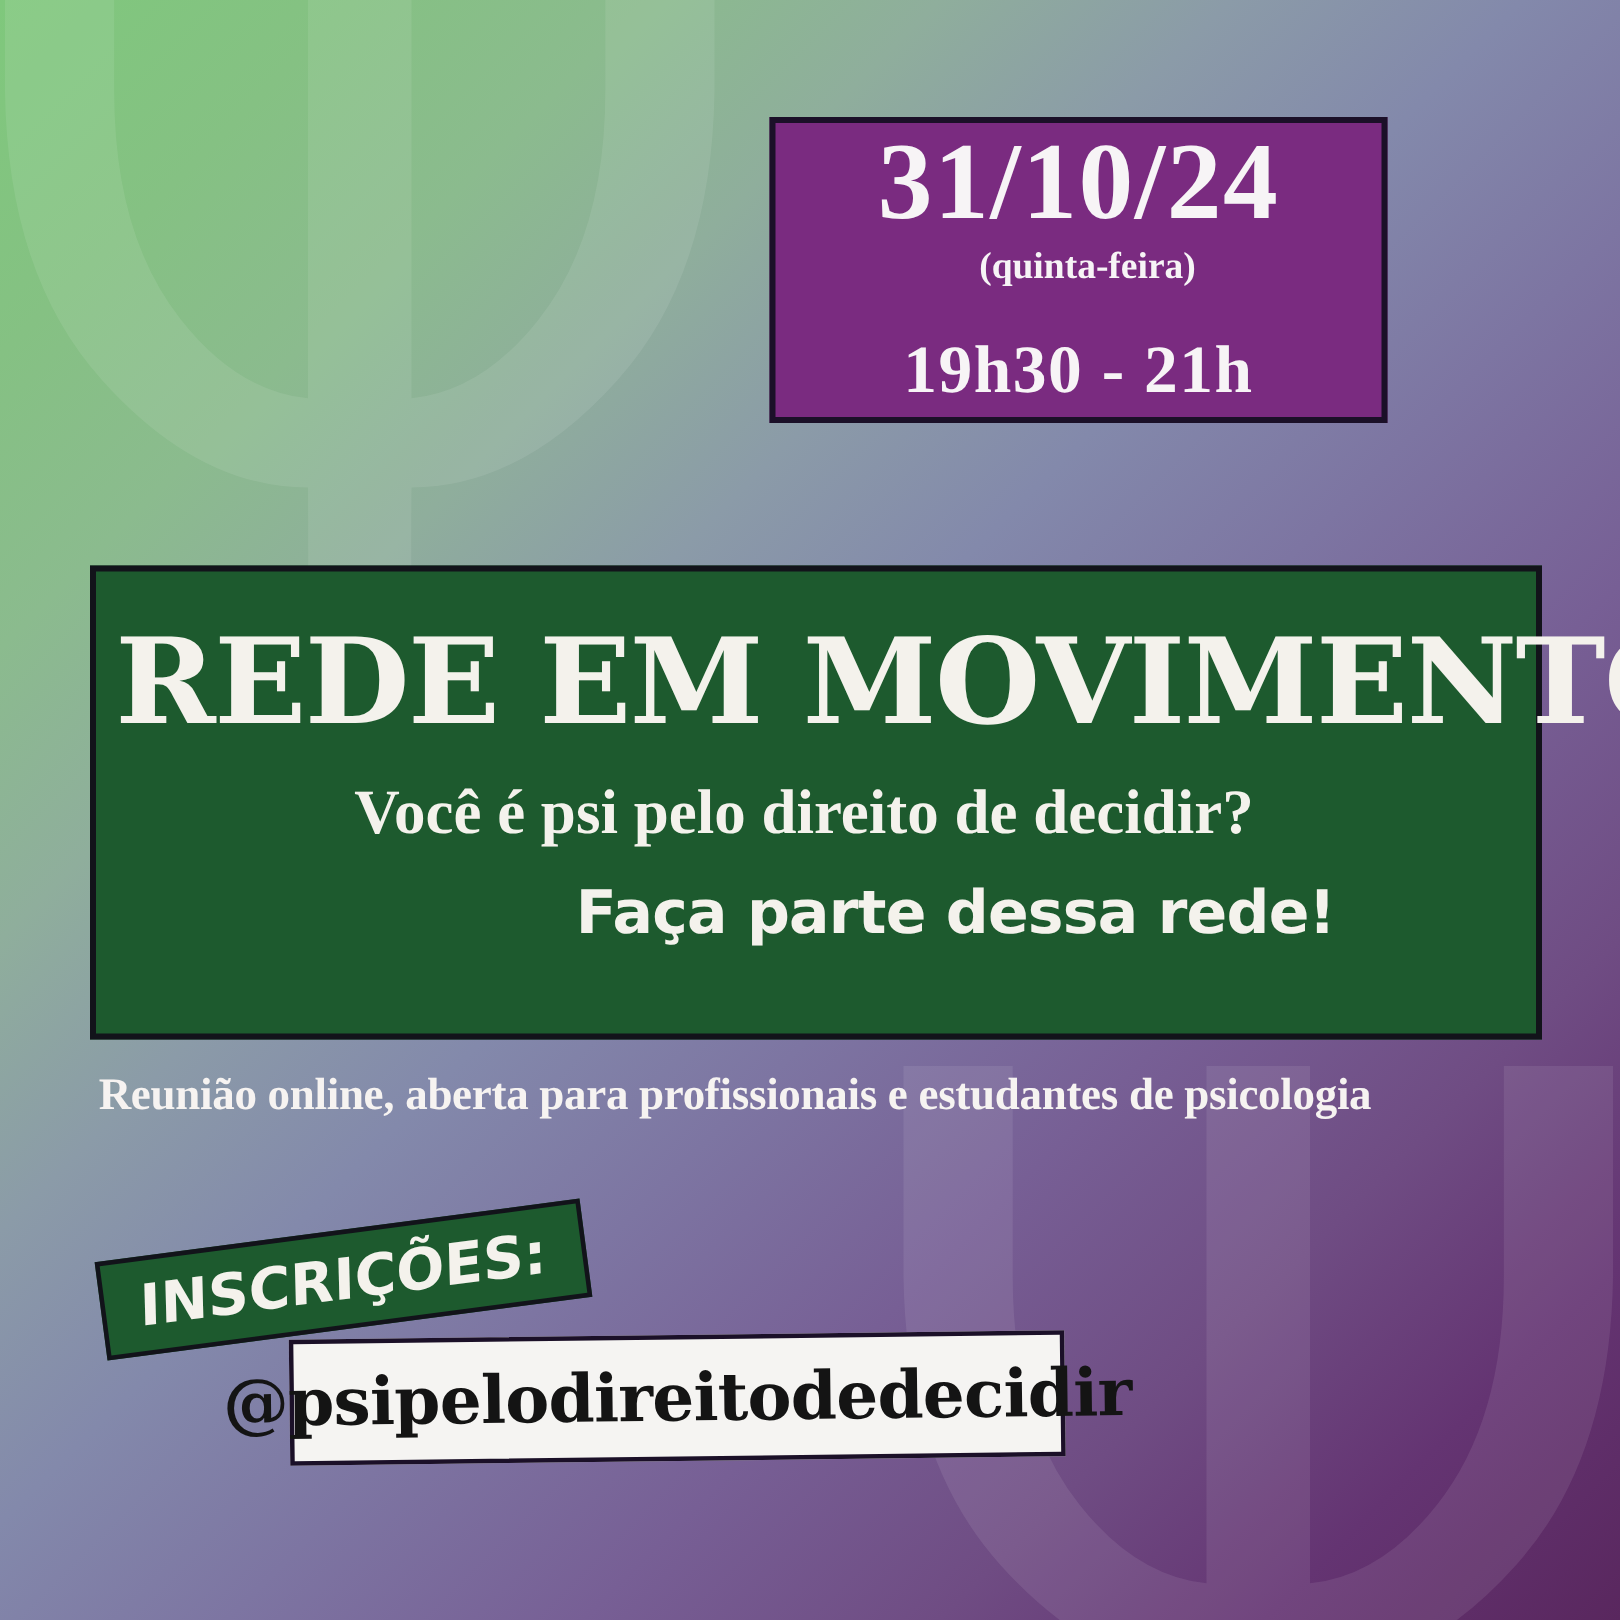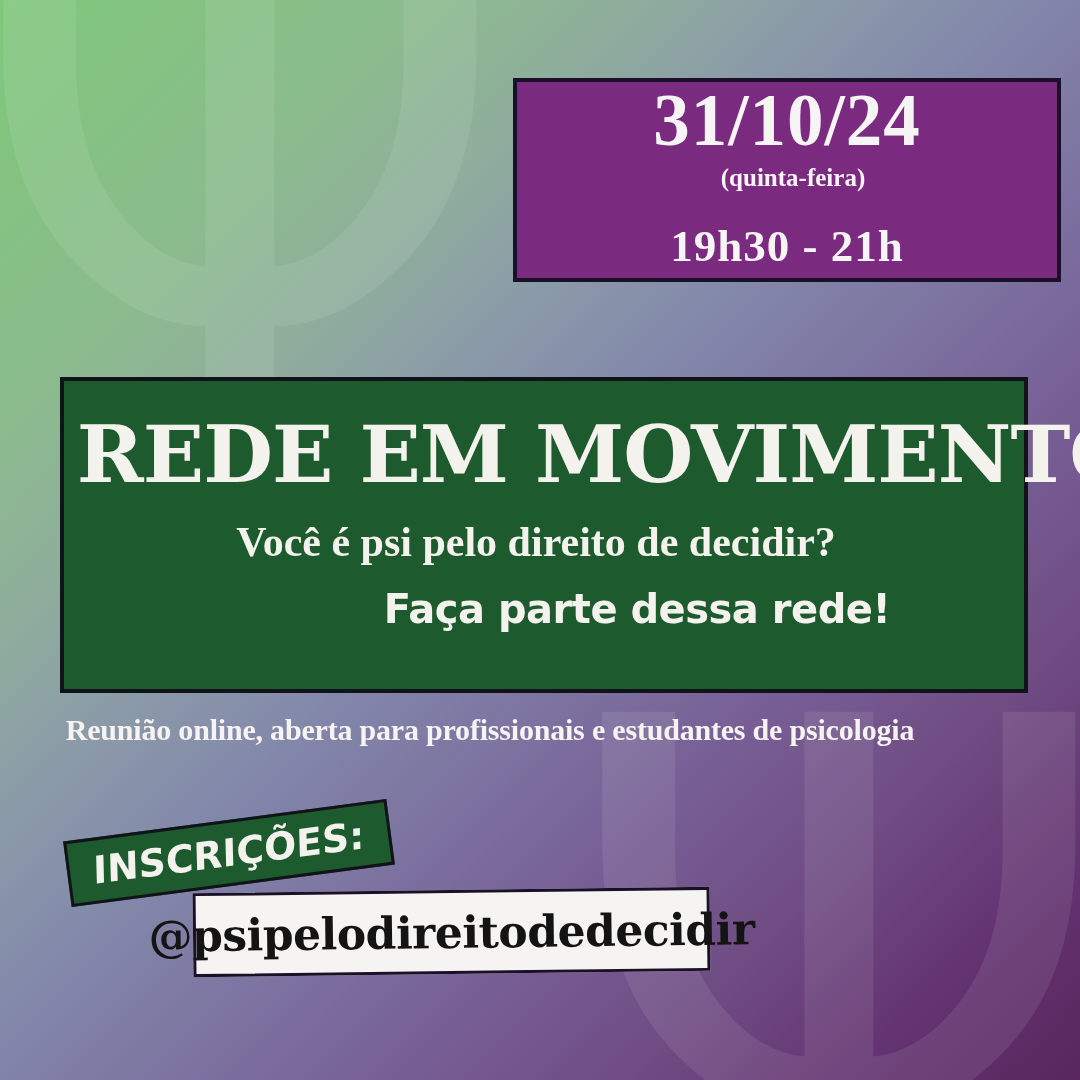--- a/index.html
+++ b/index.html
@@ -46,21 +46,21 @@
     right: -34px;
     bottom: -250px;
     font-size: 700px;
   }
 
   
   .date-box {
     position: absolute;
     left: 513px;
     top: 78px;
-    width: 548px;
+    width: 412px;
     height: 204px;
     background: #7a2b80;
     border: 4px solid #1b1028;
     box-sizing: border-box;
     display: flex;
     flex-direction: column;
     align-items: center;
     justify-content: center;
     color: #f7f4f6;
     text-align: center;

